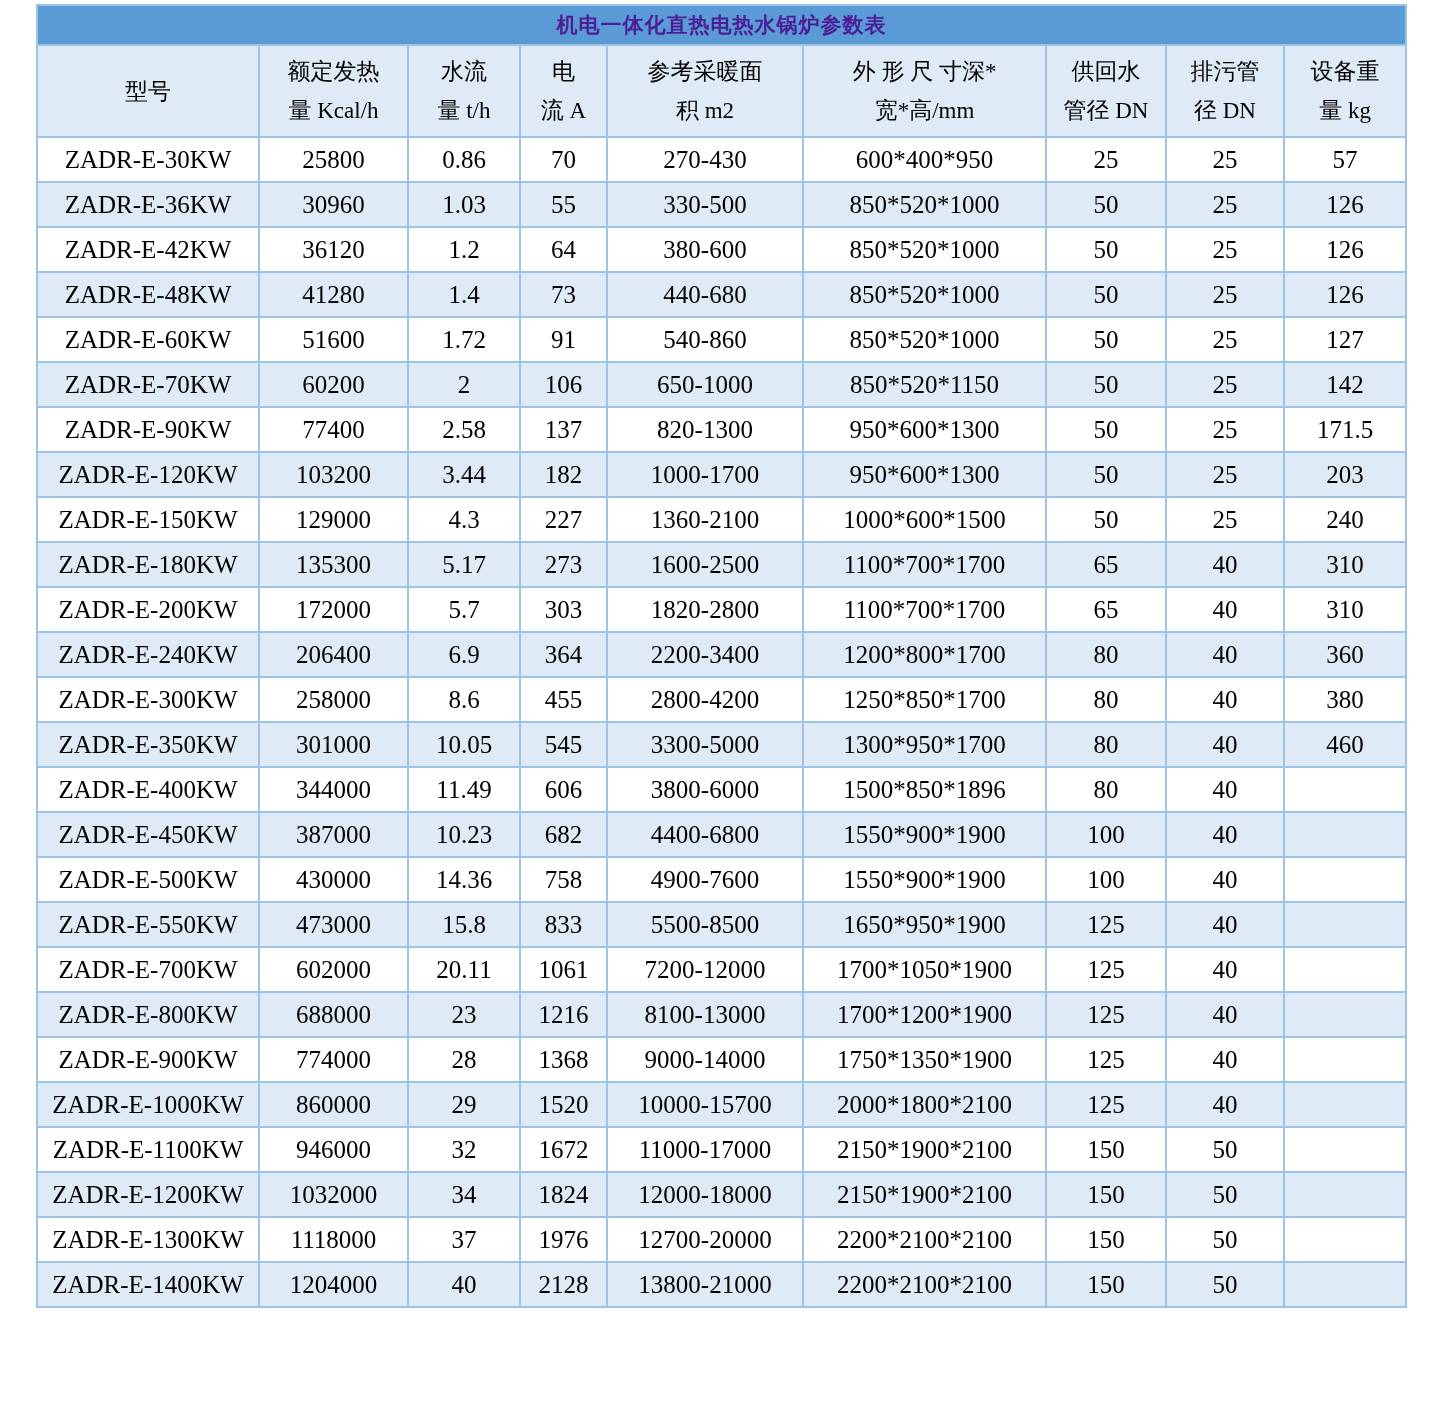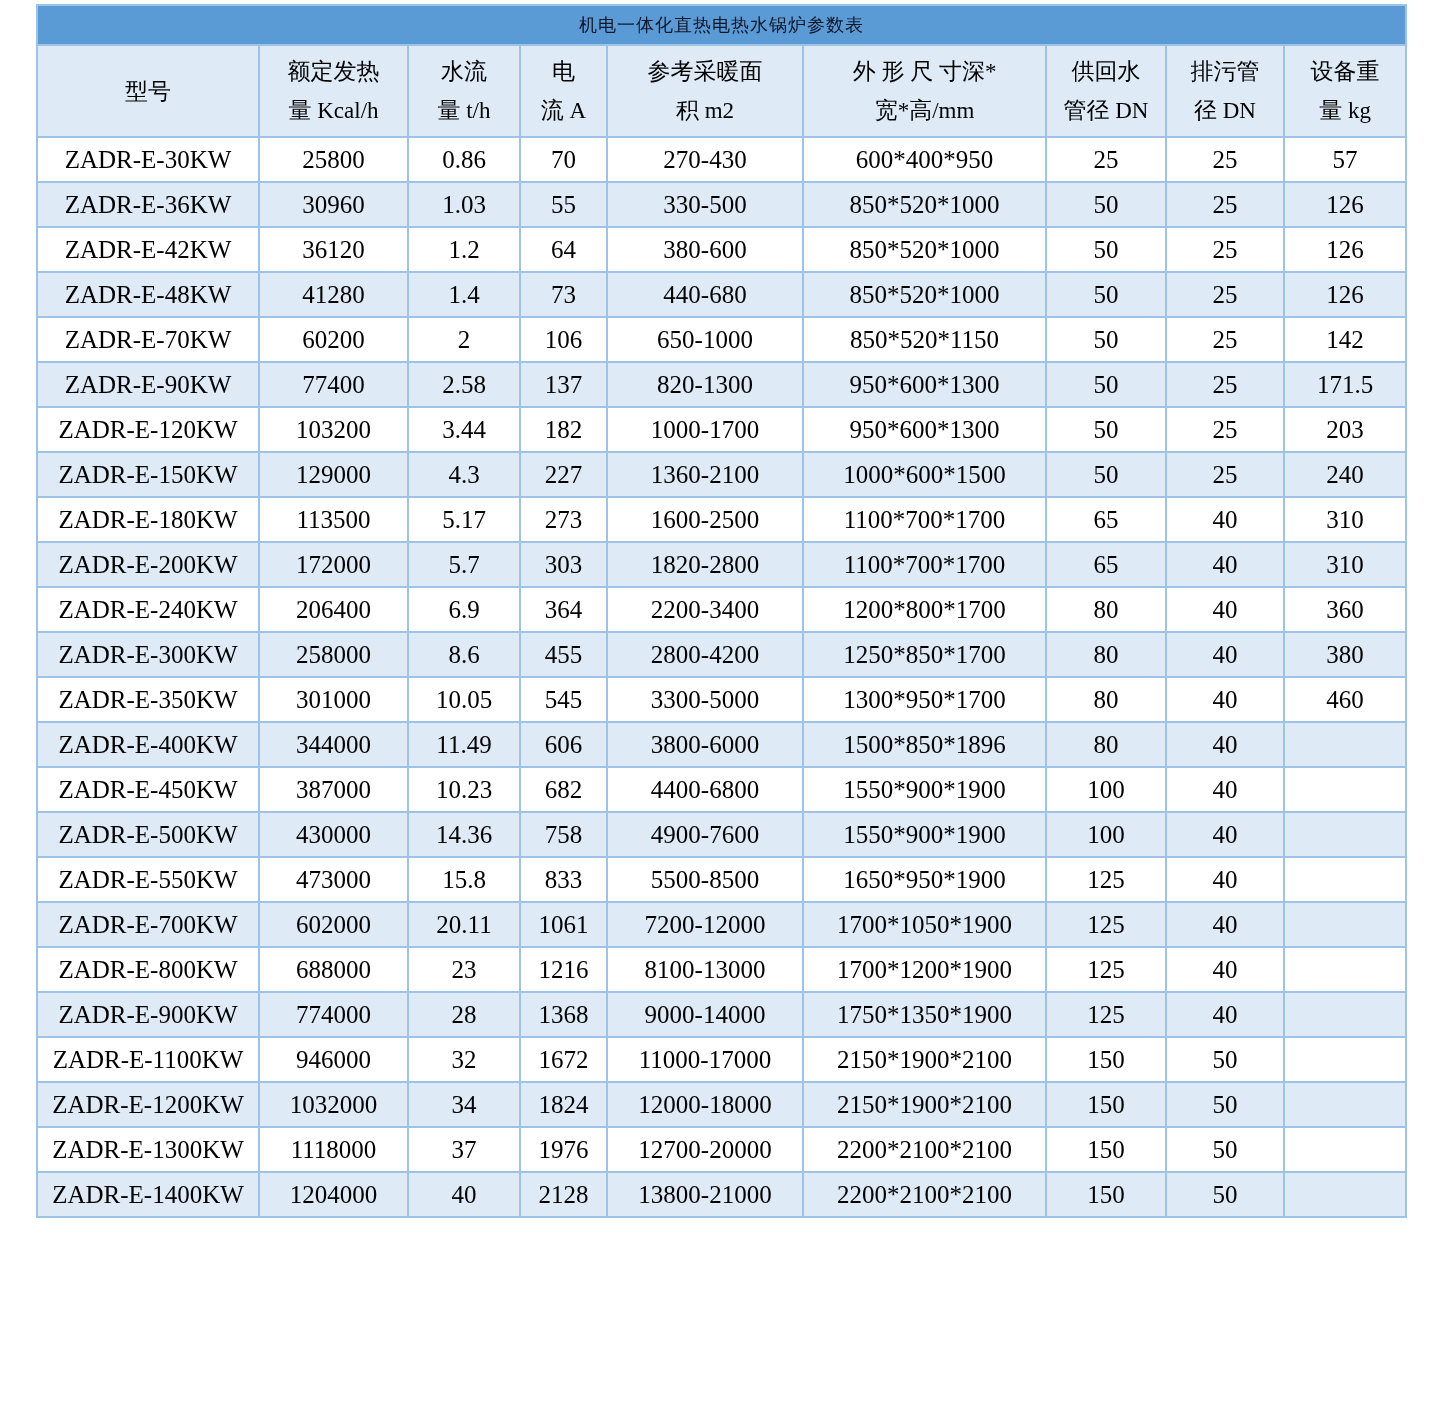--- a/index.html
+++ b/index.html
@@ -23,23 +23,23 @@
   table.boiler-table th {
     border: 2px solid #9DC3E6;
     text-align: center;
     vertical-align: middle;
     padding: 0;
     overflow: hidden;
     white-space: nowrap;
   }
   .title-cell {
     background: #5B9BD5;
-    color: #0f172a;
-    font-weight: normal;
-    font-size: 18px;
+    color: #4c1d95;
+    font-weight: bold;
+    font-size: 21px;
     height: 38px;
     letter-spacing: 1px;
   }
   thead th {
     background: #DEEBF7;
     font-weight: normal;
     font-size: 23px;
     height: 90px;
   }
   .hdr {
@@ -177,20 +177,31 @@
           <td>41280</td>
           <td>1.4</td>
           <td>73</td>
           <td>440-680</td>
           <td>850*520*1000</td>
           <td>50</td>
           <td>25</td>
           <td>126</td>
         </tr>
         <tr>
+          <td>ZADR-E-60KW</td>
+          <td>51600</td>
+          <td>1.72</td>
+          <td>91</td>
+          <td>540-860</td>
+          <td>850*520*1000</td>
+          <td>50</td>
+          <td>25</td>
+          <td>127</td>
+        </tr>
+        <tr>
           <td>ZADR-E-70KW</td>
           <td>60200</td>
           <td>2</td>
           <td>106</td>
           <td>650-1000</td>
           <td>850*520*1150</td>
           <td>50</td>
           <td>25</td>
           <td>142</td>
         </tr>
@@ -222,21 +233,21 @@
           <td>4.3</td>
           <td>227</td>
           <td>1360-2100</td>
           <td>1000*600*1500</td>
           <td>50</td>
           <td>25</td>
           <td>240</td>
         </tr>
         <tr>
           <td>ZADR-E-180KW</td>
-          <td>113500</td>
+          <td>135300</td>
           <td>5.17</td>
           <td>273</td>
           <td>1600-2500</td>
           <td>1100*700*1700</td>
           <td>65</td>
           <td>40</td>
           <td>310</td>
         </tr>
         <tr>
           <td>ZADR-E-200KW</td>
@@ -353,20 +364,31 @@
           <td>774000</td>
           <td>28</td>
           <td>1368</td>
           <td>9000-14000</td>
           <td>1750*1350*1900</td>
           <td>125</td>
           <td>40</td>
           <td></td>
         </tr>
         <tr>
+          <td>ZADR-E-1000KW</td>
+          <td>860000</td>
+          <td>29</td>
+          <td>1520</td>
+          <td>10000-15700</td>
+          <td>2000*1800*2100</td>
+          <td>125</td>
+          <td>40</td>
+          <td></td>
+        </tr>
+        <tr>
           <td>ZADR-E-1100KW</td>
           <td>946000</td>
           <td>32</td>
           <td>1672</td>
           <td>11000-17000</td>
           <td>2150*1900*2100</td>
           <td>150</td>
           <td>50</td>
           <td></td>
         </tr>

